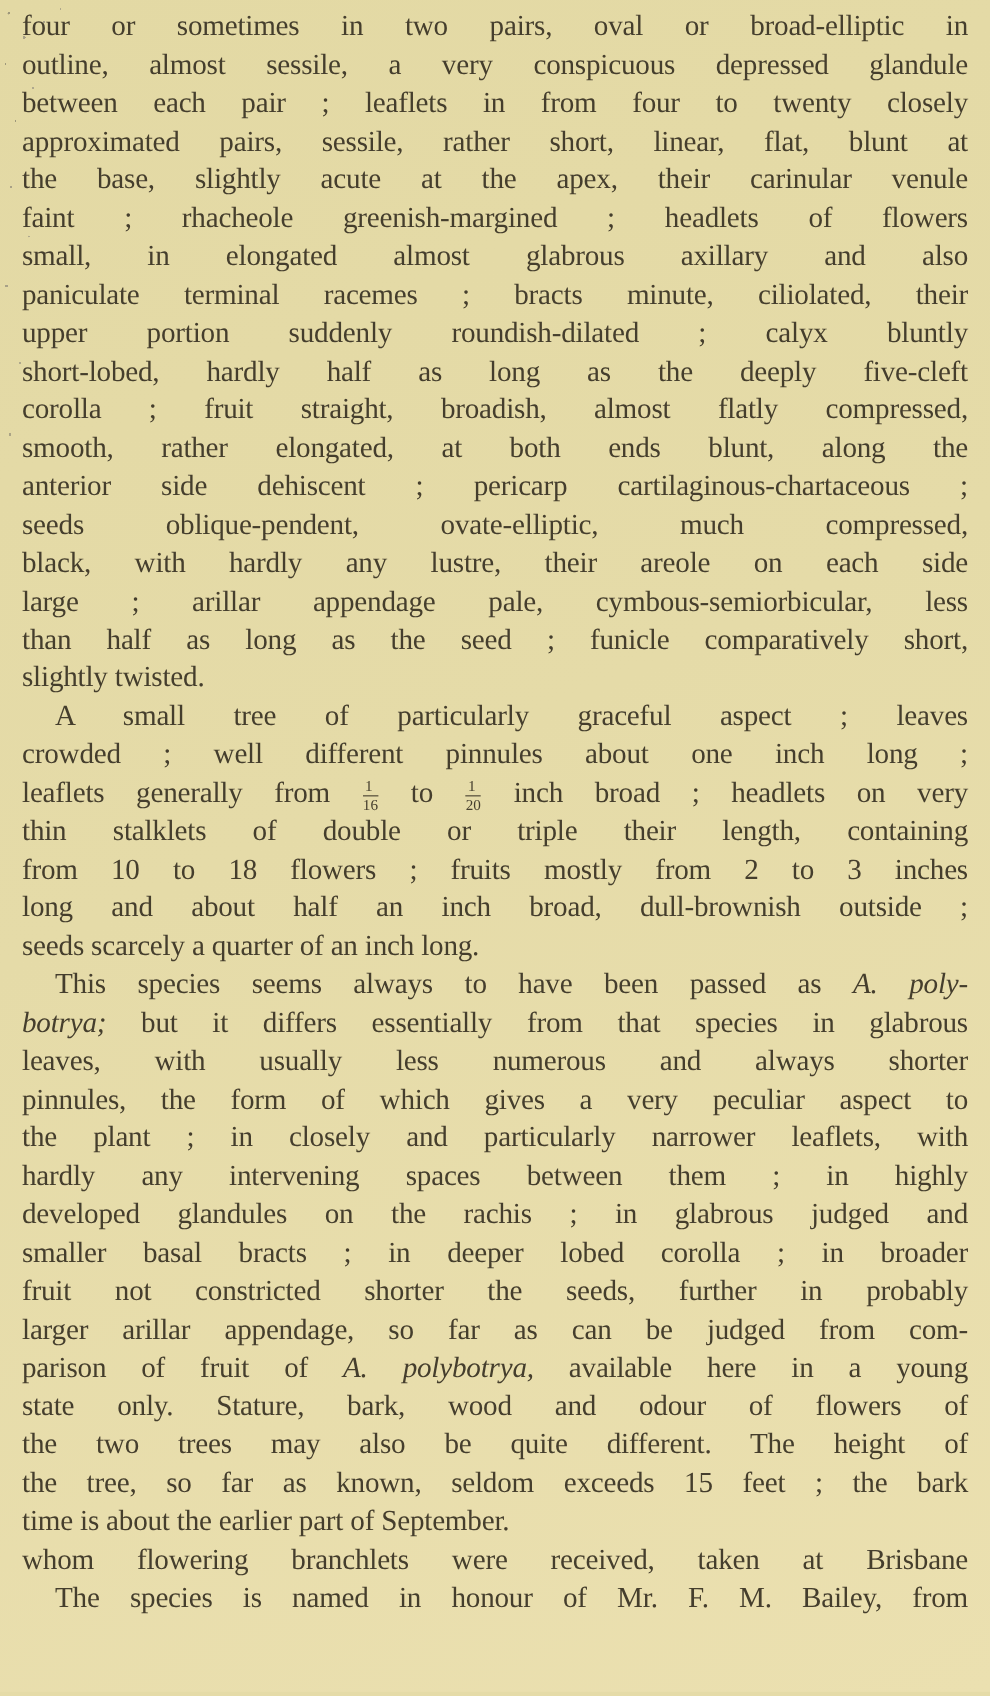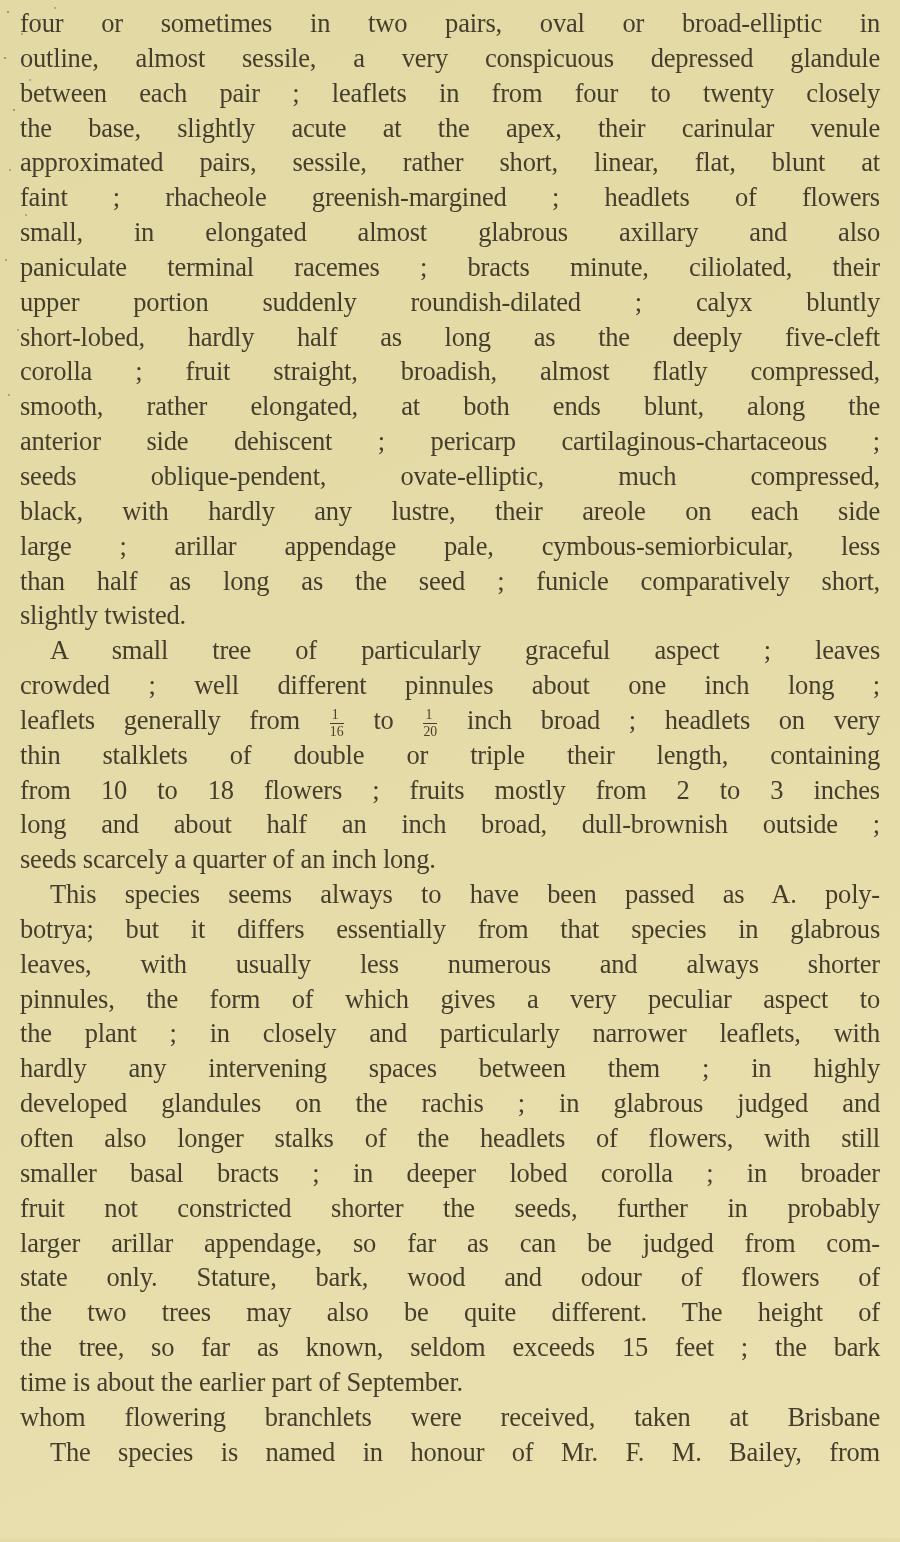--- a/index.html
+++ b/index.html
@@ -59,20 +59,21 @@
     overflow: visible;
   }
   .line.no-just {
     text-align: center;
     text-align-last: left;
   }
   .line.indent {
     padding-left: 30px;
   }
   .it {
+    font-style: italic;
   }
   .frac {
     display: inline-block;
     text-align: center;
     vertical-align: -0.5em;
     line-height: 1;
     font-size: 0.52em;
     letter-spacing: 0;
     margin: 0 1px;
   }
@@ -87,22 +88,22 @@
   }
 </style>
 </head>
 <body>
 
 <div class="page">
   <div class="text-block">
       <div class="line"><span>four or sometimes in two pairs, oval or broad-elliptic in</span></div>
       <div class="line"><span>outline, almost sessile, a very conspicuous depressed glandule</span></div>
       <div class="line"><span>between each pair ; leaflets in from four to twenty closely</span></div>
+      <div class="line"><span>approximated pairs, sessile, rather short, linear, flat, blunt at</span></div>
       <div class="line"><span>the base, slightly acute at the apex, their carinular venule</span></div>
-      <div class="line"><span>approximated pairs, sessile, rather short, linear, flat, blunt at</span></div>
       <div class="line"><span>faint ; rhacheole greenish-margined ; headlets of flowers</span></div>
       <div class="line"><span>small, in elongated almost glabrous axillary and also</span></div>
       <div class="line"><span>paniculate terminal racemes ; bracts minute, ciliolated, their</span></div>
       <div class="line"><span>upper portion suddenly roundish-dilated ; calyx bluntly</span></div>
       <div class="line"><span>short-lobed, hardly half as long as the deeply five-cleft</span></div>
       <div class="line"><span>corolla ; fruit straight, broadish, almost flatly compressed,</span></div>
       <div class="line"><span>smooth, rather elongated, at both ends blunt, along the</span></div>
       <div class="line"><span>anterior side dehiscent ; pericarp cartilaginous-chartaceous ;</span></div>
       <div class="line"><span>seeds oblique-pendent, ovate-elliptic, much compressed,</span></div>
       <div class="line"><span>black, with hardly any lustre, their areole on each side</span></div>
@@ -116,24 +117,24 @@
       <div class="line"><span>from 10 to 18 flowers ; fruits mostly from 2 to 3 inches</span></div>
       <div class="line"><span>long and about half an inch broad, dull-brownish outside ;</span></div>
       <div class="line no-just"><span>seeds scarcely a quarter of an inch long.</span></div>
       <div class="line indent"><span>This species seems always to have been passed as </span><span class="it">A. poly-</span></div>
       <div class="line"><span class="it">botrya;</span><span> but it differs essentially from that species in glabrous</span></div>
       <div class="line"><span>leaves, with usually less numerous and always shorter</span></div>
       <div class="line"><span>pinnules, the form of which gives a very peculiar aspect to</span></div>
       <div class="line"><span>the plant ; in closely and particularly narrower leaflets, with</span></div>
       <div class="line"><span>hardly any intervening spaces between them ; in highly</span></div>
       <div class="line"><span>developed glandules on the rachis ; in glabrous judged and</span></div>
-      <div class="line"><span>often also longer stalks of the headlets of flowers, with still</span></div>
       <div class="line"><span>smaller basal bracts ; in deeper lobed corolla ; in broader</span></div>
       <div class="line"><span>fruit not constricted shorter the seeds, further in probably</span></div>
       <div class="line"><span>larger arillar appendage, so far as can be judged from com-</span></div>
+      <div class="line"><span>parison of fruit of </span><span class="it">A. polybotrya,</span><span> available here in a young</span></div>
       <div class="line"><span>state only.  Stature, bark, wood and odour of flowers of</span></div>
       <div class="line"><span>the two trees may also be quite different.  The height of</span></div>
       <div class="line"><span>the tree, so far as known, seldom exceeds 15 feet ; the bark</span></div>
       <div class="line no-just"><span>time is about the earlier part of September.</span></div>
       <div class="line"><span>whom flowering branchlets were received, taken at Brisbane</span></div>
       <div class="line indent"><span>The species is named in honour of Mr. F. M. Bailey, from</span></div>
     </div>
 </div>
 
 </body></html>

